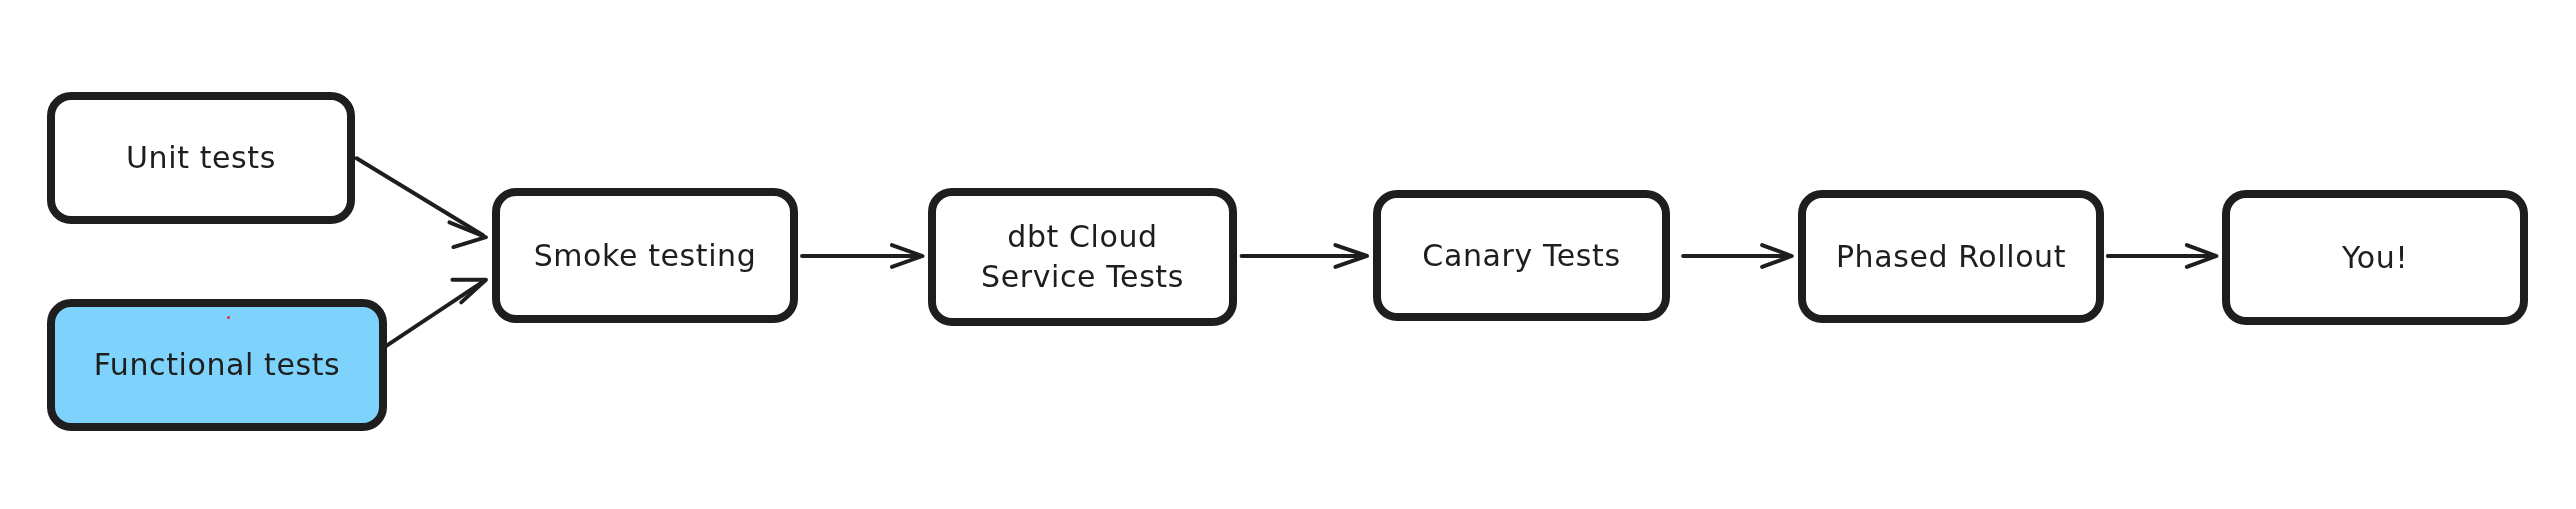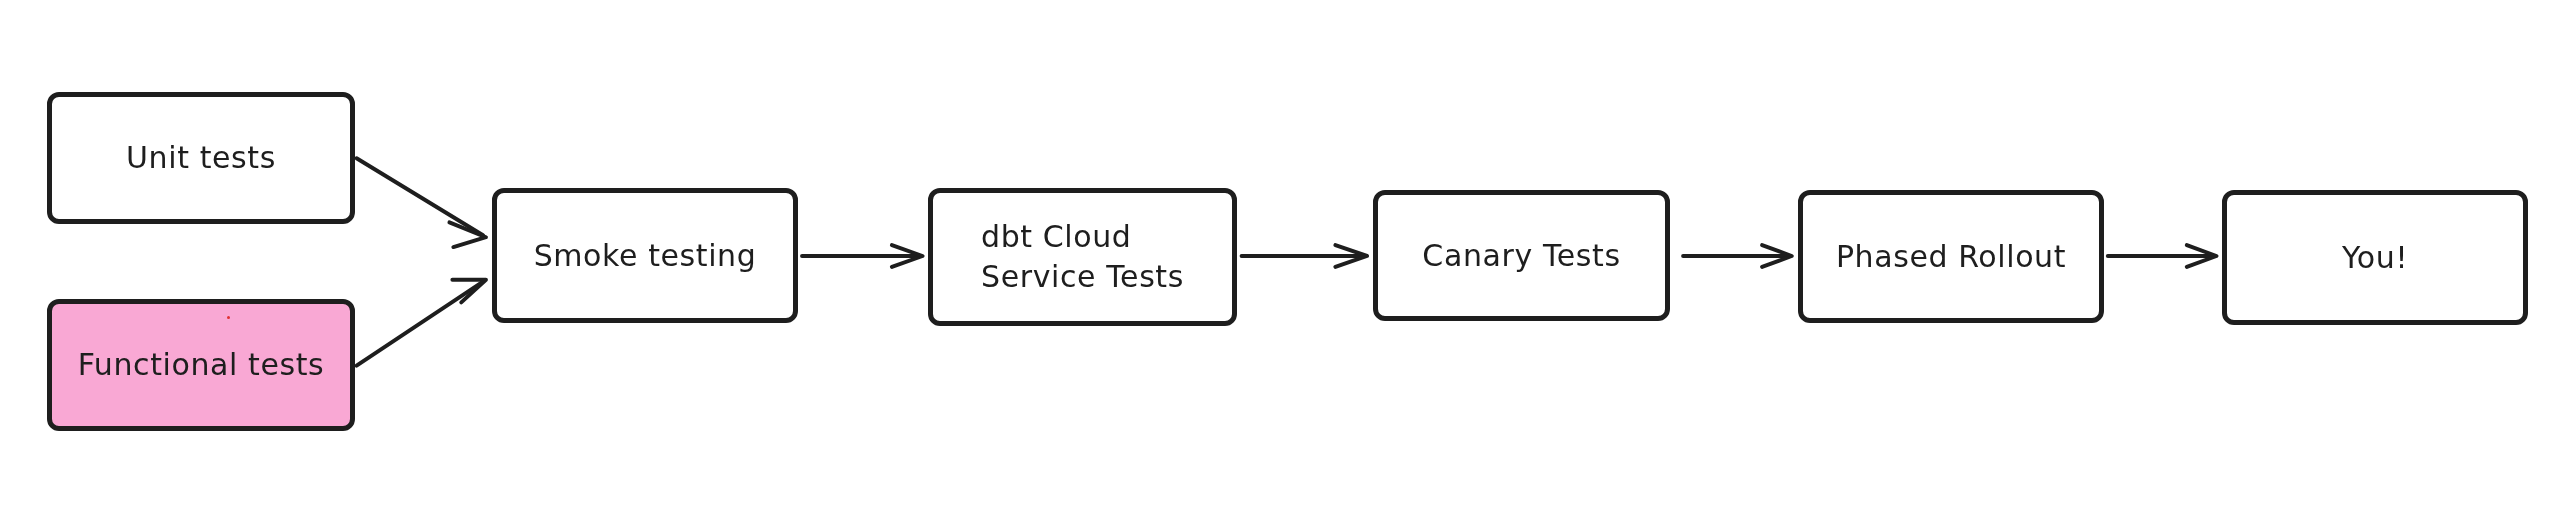--- a/index.html
+++ b/index.html
@@ -12,26 +12,26 @@
     width: 2576px;
     height: 510px;
     background: #ffffff;
     overflow: hidden;
     font-family: "DejaVu Sans", sans-serif;
   }
   .node {
     position: absolute;
     box-sizing: border-box;
     background: #ffffff;
-    border: 5px solid #c4b5fd;
-    border-radius: 12px;
+    border: 8px solid #c4b5fd;
+    border-radius: 24px;
     display: flex;
     align-items: center;
     justify-content: center;
-    text-align: left;
+    text-align: center;
     color: #1e1e1e;
   }
   .node-label {
     font-family: "DejaVu Sans", sans-serif;
     font-size: 30px;
     line-height: 1.32;
     letter-spacing: 0.6px;
     color: #1e1e1e;
     white-space: pre-line;
     padding: 0 10px;
@@ -104,21 +104,21 @@
     <g>
       <line x1="2134" y1="259" x2="2240" y2="259" stroke="#1e1e1e"></line>
       <path class="arrowhead" d="M 2214 248 L 2244 259 L 2214 270" stroke="#1e1e1e"></path>
     </g>
   </svg>
 
   <div class="node" style="left: 47px; top: 92px; width: 308px; height: 132px; border-color: rgb(30, 30, 30); background: rgb(255, 255, 255); color: rgb(30, 30, 30);">
     <span class="node-label">Unit tests</span>
   </div>
 
-  <div class="node" style="left: 47px; top: 299px; width: 308px; height: 132px; border-color: rgb(30, 30, 30); background: #f9a8d4; color: rgb(30, 30, 30);">
+  <div class="node" style="left: 47px; top: 299px; width: 340px; height: 132px; border-color: rgb(30, 30, 30); background: #7dd3fc; color: rgb(30, 30, 30);">
     <span class="node-label">Functional tests</span>
   </div>
 
   <div class="node" style="left: 928px; top: 188px; width: 309px; height: 138px; border-color: rgb(30, 30, 30); background: rgb(255, 255, 255); color: rgb(30, 30, 30);">
     <span class="node-label">dbt Cloud
 Service Tests</span>
   </div>
 
   <div class="node" style="left: 492px; top: 188px; width: 306px; height: 135px; border-color: rgb(30, 30, 30); background: rgb(255, 255, 255); color: rgb(30, 30, 30);">
     <span class="node-label">Smoke testing</span>

